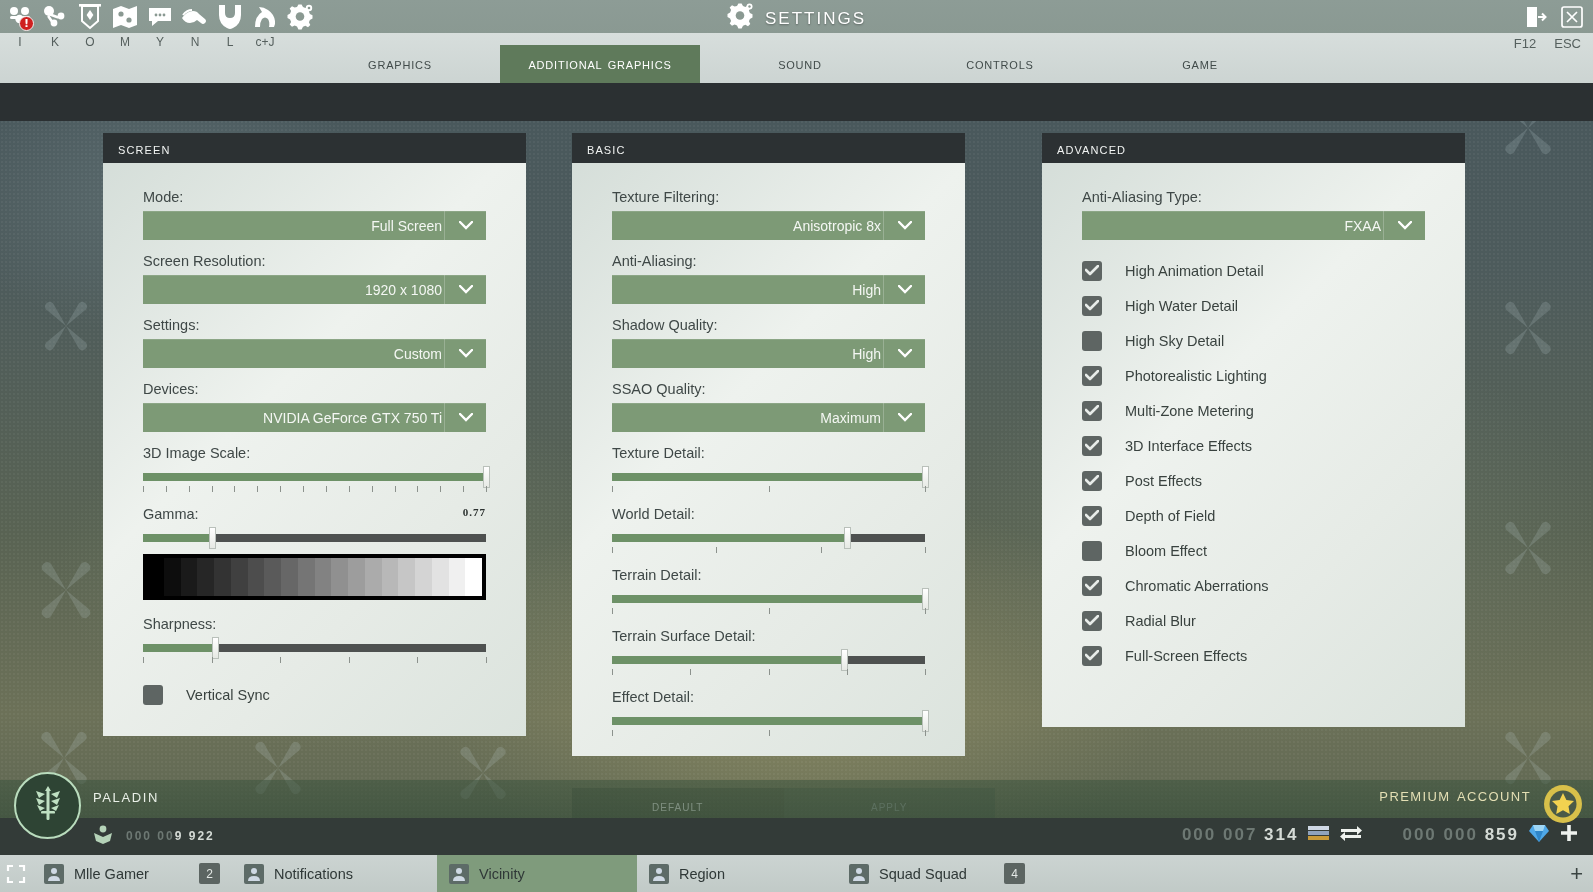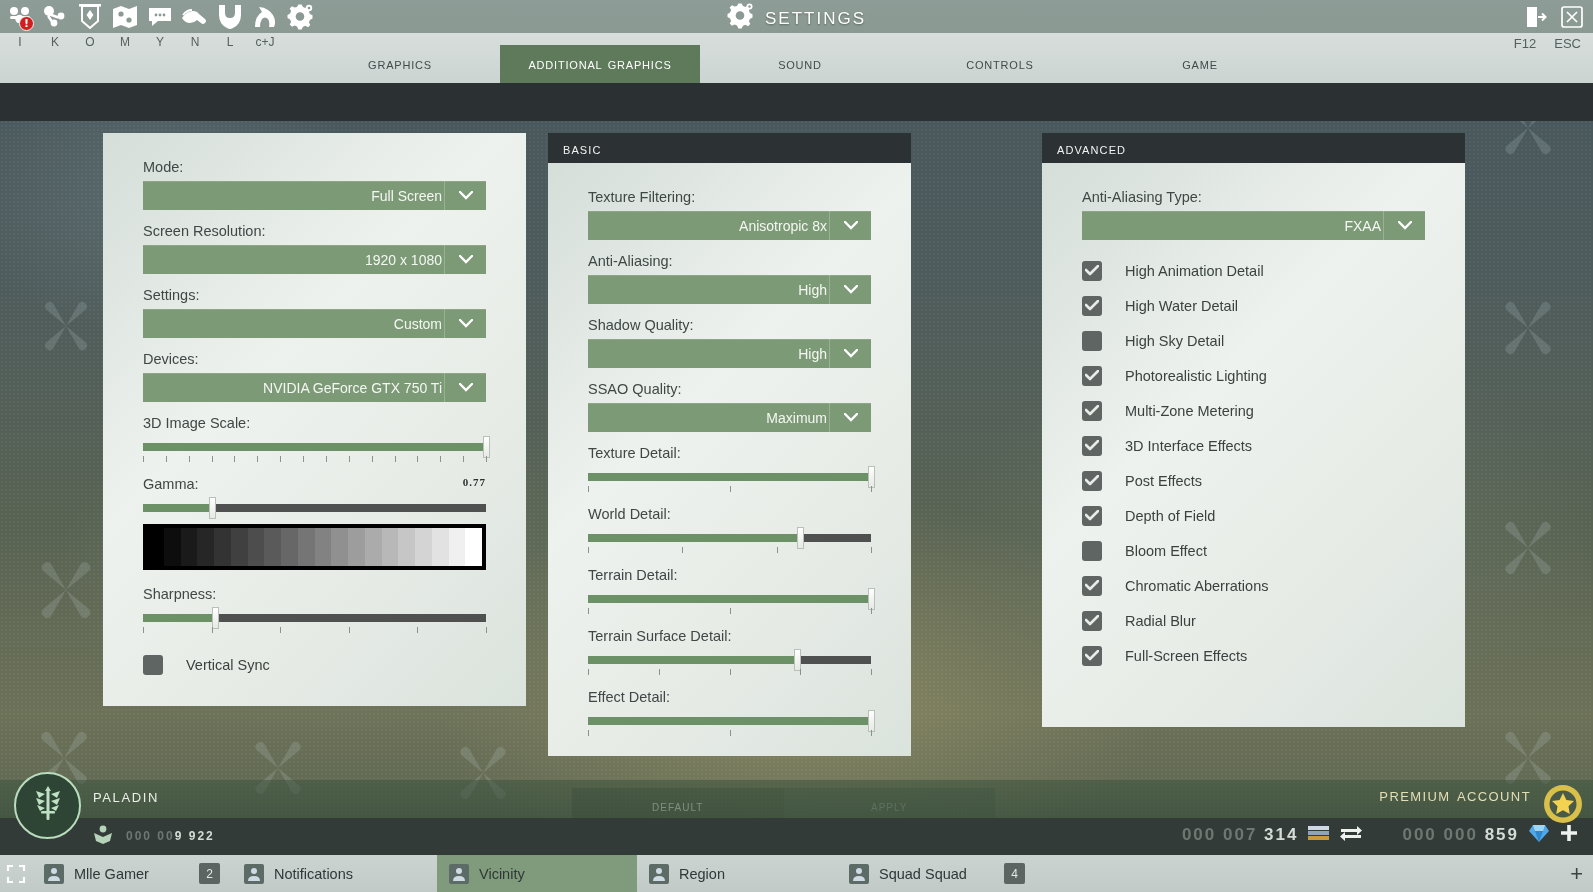--- a/index.html
+++ b/index.html
@@ -114,21 +114,21 @@
     color:#f2f4f3; font-size:15px; letter-spacing:1.1px;
     font-variant: small-caps; text-transform: lowercase;
     font-family:"Liberation Sans", sans-serif;
   }
   .panel-body {
     background: linear-gradient(135deg, #d5ded9 0%, #eef2ee 40%, #e6ebe6 70%, #dbe3dd 100%);
     padding: 26px 40px 24px 40px;
   }
   #panel-screen   { left:103px; top:133px; width:423px; }
   #panel-screen .panel-body { height:573px; }
-  #panel-basic    { left:548px; top:133px; width:363px; }
+  #panel-basic    { left:572px; top:133px; width:393px; }
   #panel-basic .panel-body { height:593px; }
   #panel-advanced { left:1042px; top:133px; width:423px; }
   #panel-advanced .panel-body { height:564px; }
 
   .field-label {
     color:#3f4847; font-size:14.5px; margin-bottom:6px;
     font-family:"Liberation Sans", sans-serif;
   }
   .field { margin-bottom:13px; }
 
@@ -491,20 +491,21 @@
   <div class="tab">Graphics</div>
   <div class="tab active">Additional Graphics</div>
   <div class="tab">Sound</div>
   <div class="tab">Controls</div>
   <div class="tab">Game</div>
 </div>
 
 <div class="darkstrip"></div>
 
 <div class="panel" id="panel-screen">
+  <div class="panel-header">Screen</div>
   <div class="panel-body">
 
     <div class="field">
       <div class="field-label">Mode:</div>
       <div class="dropdown">
         <span class="val">Full Screen</span>
         <span class="caret">
           <svg width="14" height="9" viewBox="0 0 14 9">
               <path d="M1 1 L7 7 L13 1" stroke="#fff" stroke-width="2.4" fill="none" stroke-linecap="round"></path>
             </svg>

